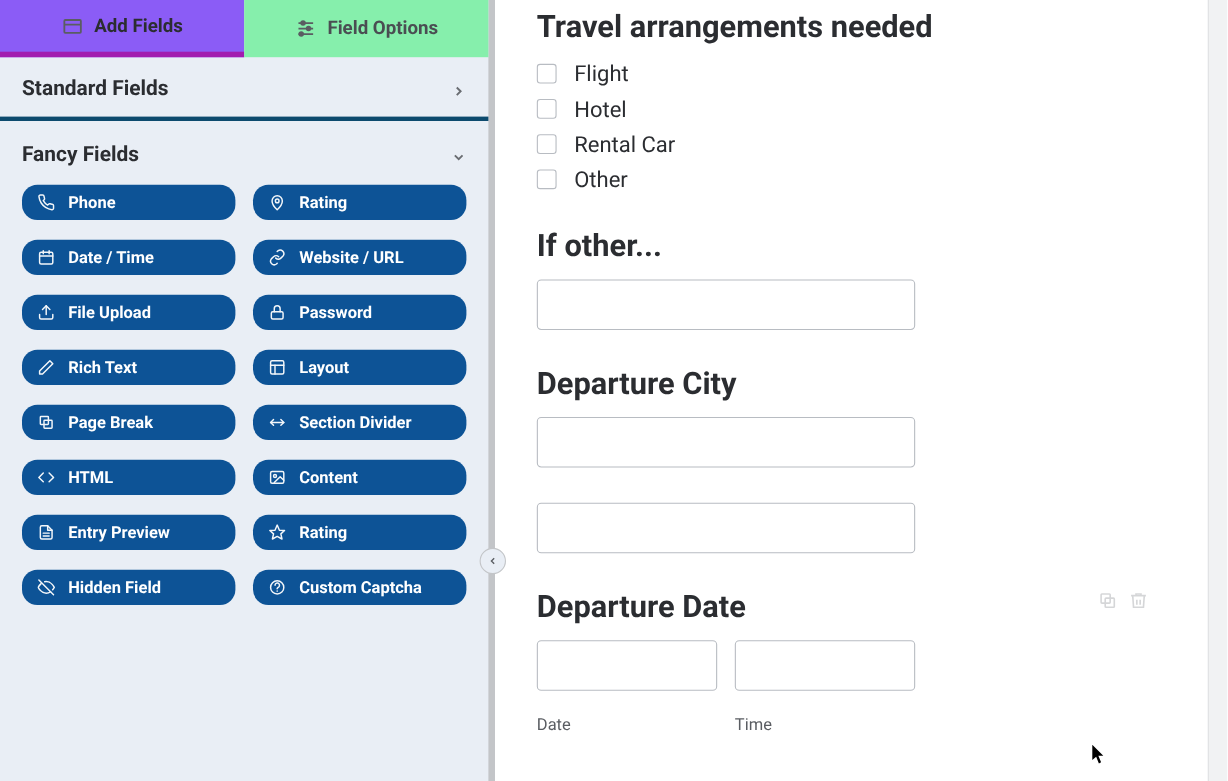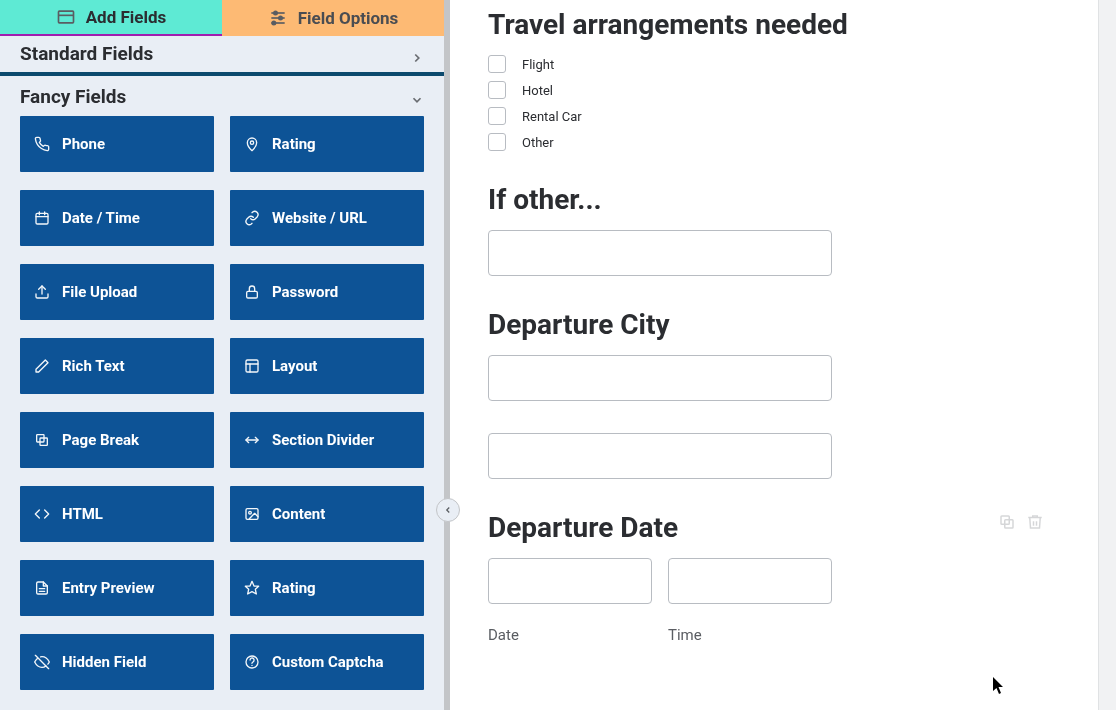--- a/index.html
+++ b/index.html
@@ -33,25 +33,25 @@
     display: flex;
     align-items: center;
     justify-content: center;
     gap: 10px;
     font-size: 17px;
     font-weight: 700;
     color: #2b2d31;
     cursor: pointer;
   }
   .tab.active {
-    background: #5eead4;
-    border-bottom: 2px solid #a21caf;
+    background: #8b5cf6;
+    border-bottom: 5px solid #a21caf;
   }
   .tab.inactive {
-    background: #fdba74;
+    background: #86efac;
     color: #4a4d52;
   }
   .tab .icon { width: 20px; height: 20px; color: #5a5d62; }
 
   .section-row {
     display: flex;
     align-items: center;
     justify-content: space-between;
     padding: 0 20px;
     height: 58px;
@@ -69,22 +69,22 @@
     display: grid;
     grid-template-columns: 1fr 1fr;
     gap: 18px 16px;
     padding: 0 20px 20px 20px;
   }
   .field-btn {
     background: #0b4a8a;
     background: linear-gradient(#0d5aa7,#0a4a8a);
     background: #0b4f94;
     color: #fff;
-    height: 56px;
-    border-radius: 1px;
+    height: 32px;
+    border-radius: 14px;
     display: flex;
     align-items: center;
     gap: 12px;
     padding: 0 14px;
     font-size: 15px;
     font-weight: 700;
     cursor: pointer;
     user-select: none;
   }
   .field-btn { background: #0d5396; }
@@ -121,21 +121,21 @@
     font-weight: 700;
     color: #2b2d31;
     margin-bottom: 14px;
     display: block;
   }
   .checkbox-row {
     display: flex;
     align-items: center;
     gap: 16px;
     margin-bottom: 8px;
-    font-size: 13px;
+    font-size: 20px;
     color: #2b2d31;
   }
   .cb {
     width: 18px;
     height: 18px;
     border: 1px solid #b8bcc2;
     border-radius: 3px;
     background: #fff;
     display: inline-block;
   }

